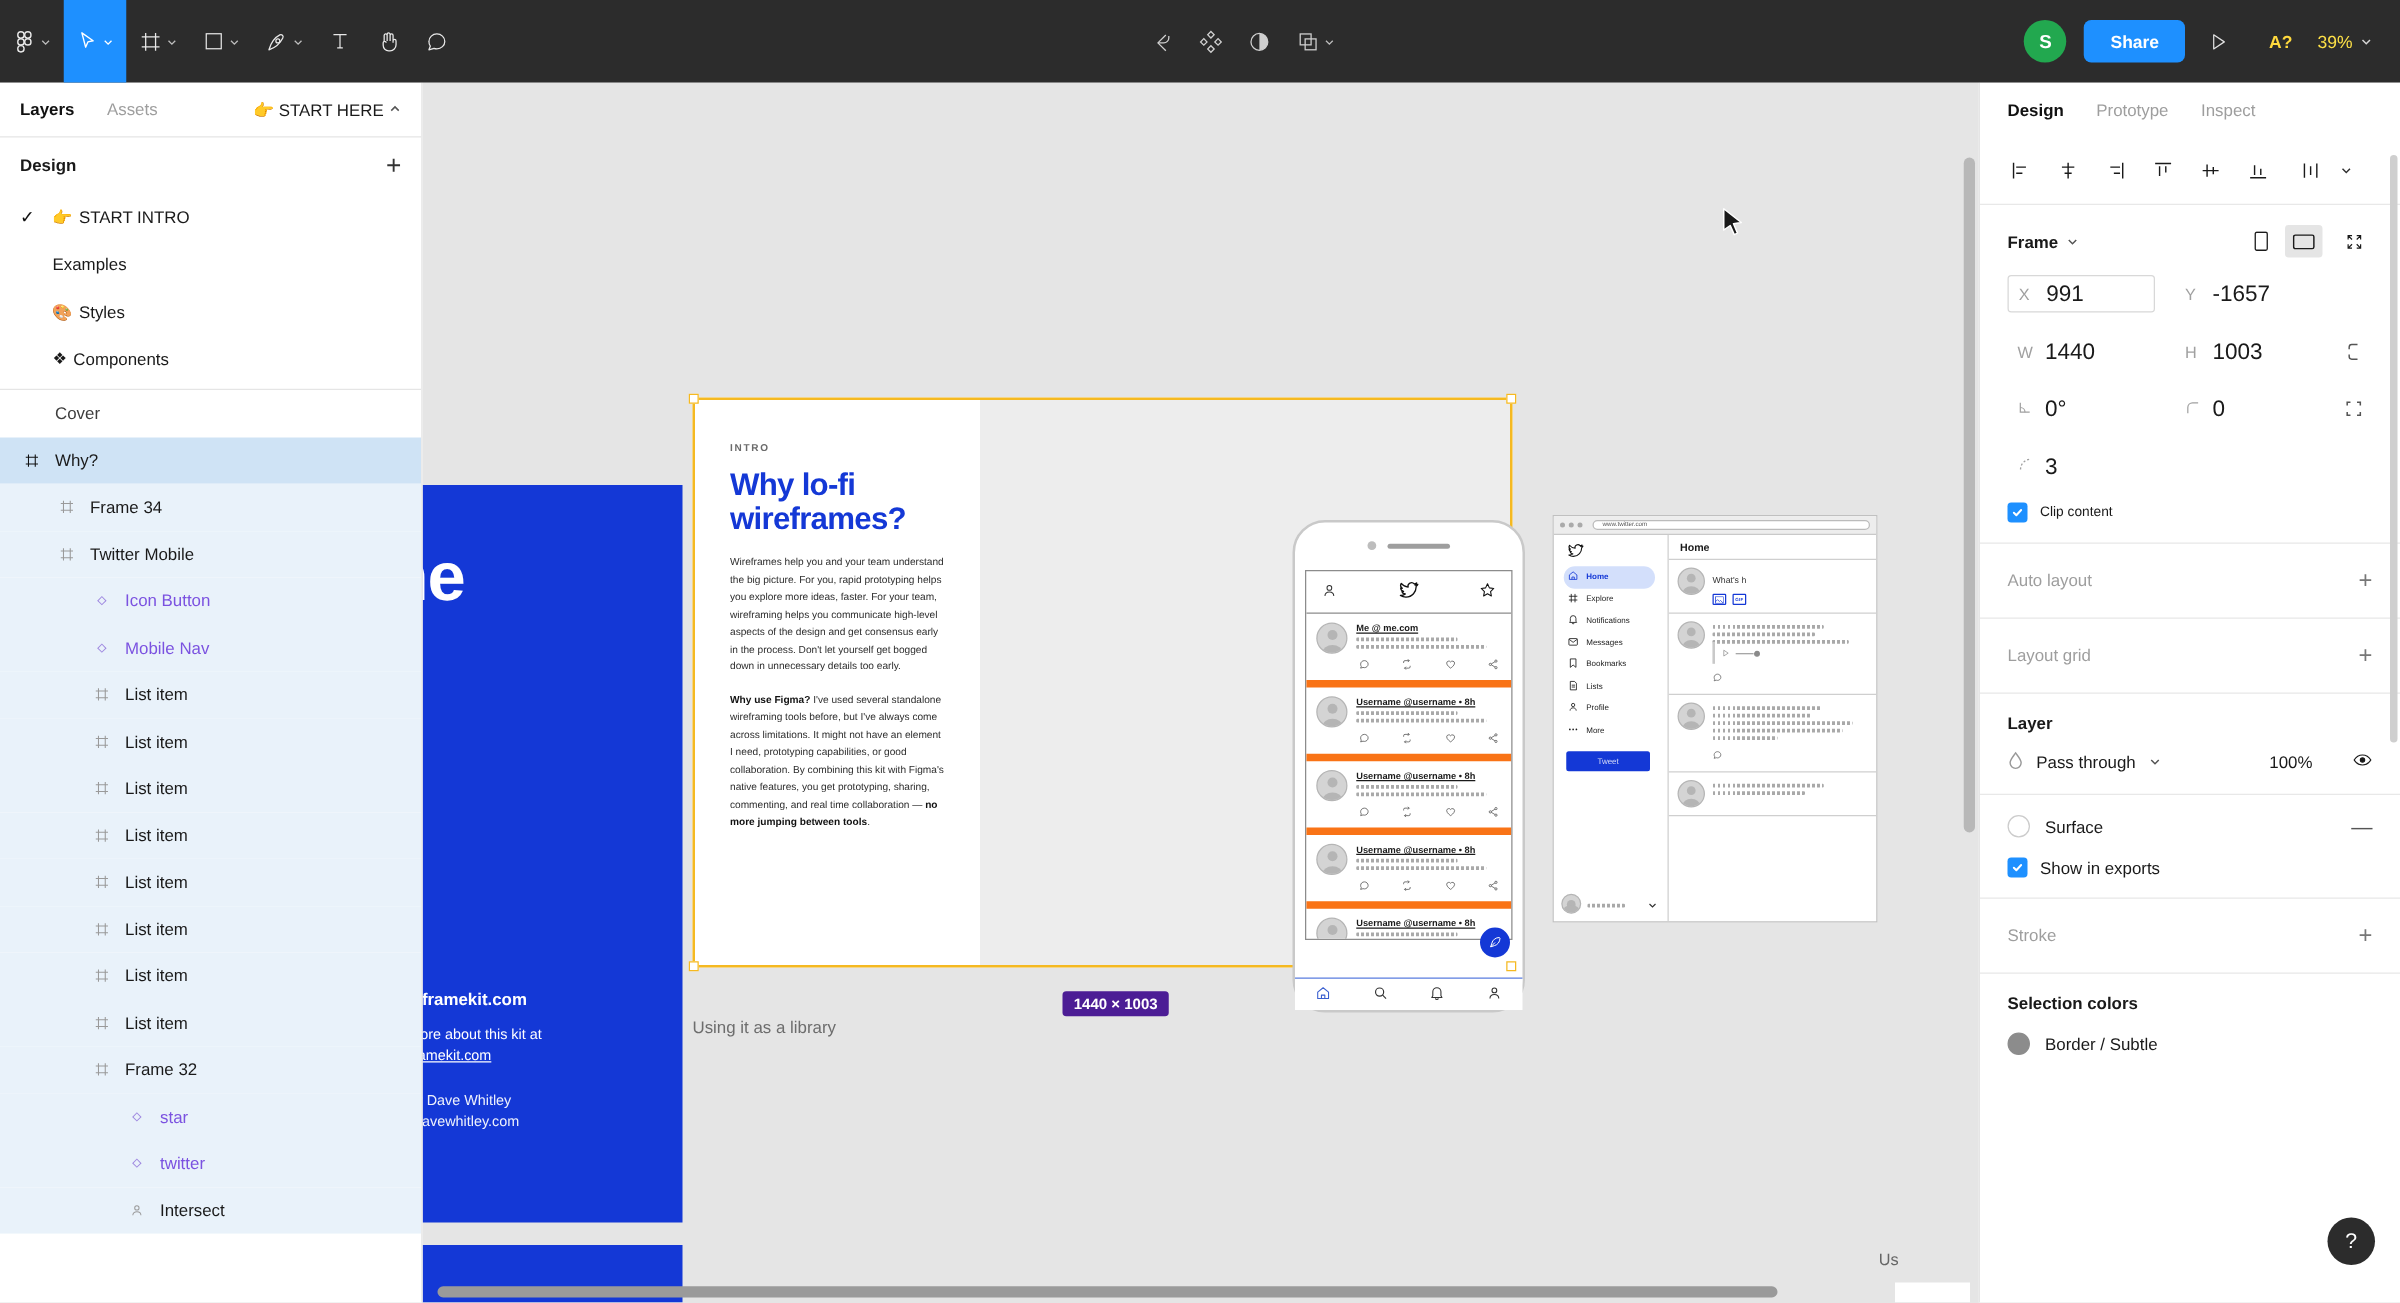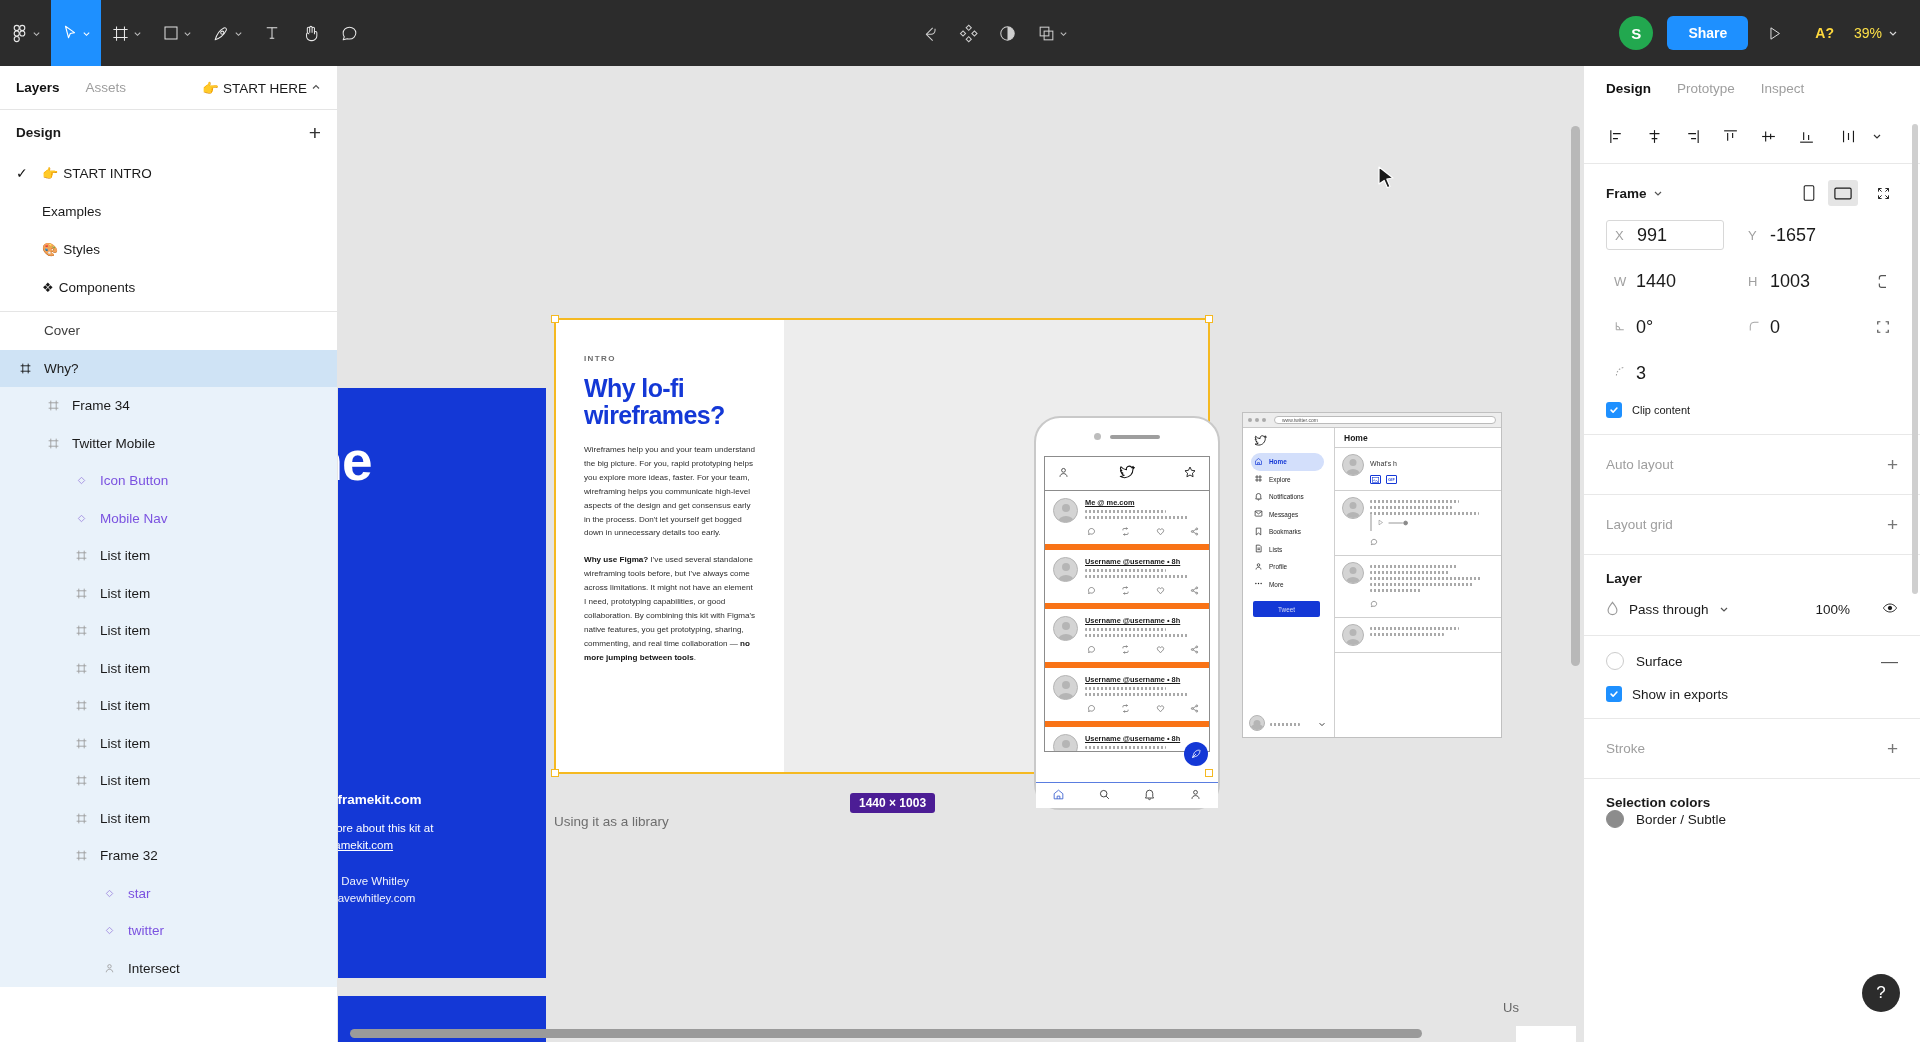--- a/index.html
+++ b/index.html
@@ -1183,21 +1183,21 @@
   </div>
 
   <div class="rp-section" style="padding-top:20px;padding-bottom:20px;">
     <div class="rp-row">
       <span class="rp-muted-title">Stroke</span>
       <span class="plus-btn">+</span>
     </div>
   </div>
 
   <div class="rp-section" style="border-bottom:none;">
-    <div class="rp-sec-title" style="margin-bottom:0;">Selection colors</div>
+    <div class="rp-sec-title" style="margin-bottom:16px;">Selection colors</div>
     <div class="rp-row" style="gap:12px;">
       <span class="dot-swatch" style="background:#8c8c8c;border-color:#8c8c8c;"></span>
       <span style="font-size:13.5px;">Border / Subtle</span>
     </div>
   </div>
 
   <div id="rp-vscroll"></div>
   <div id="help-btn">?</div>
 </div>
 

